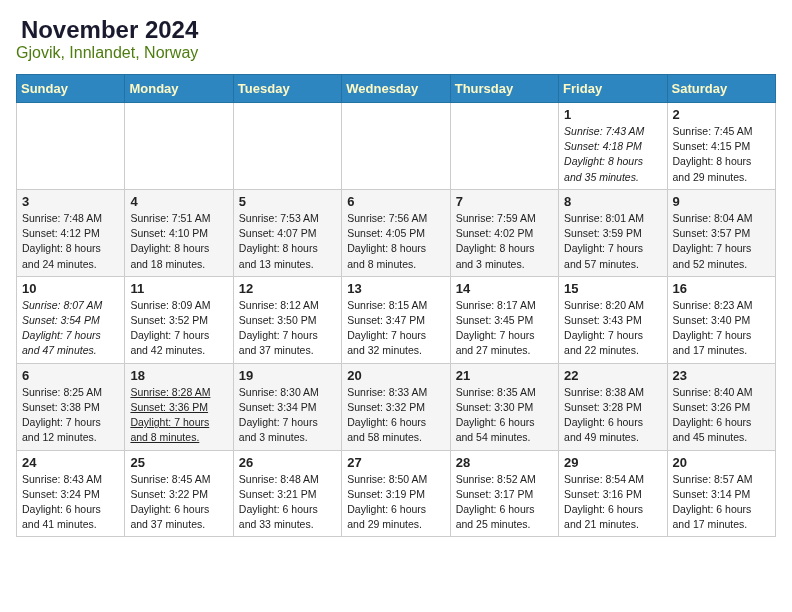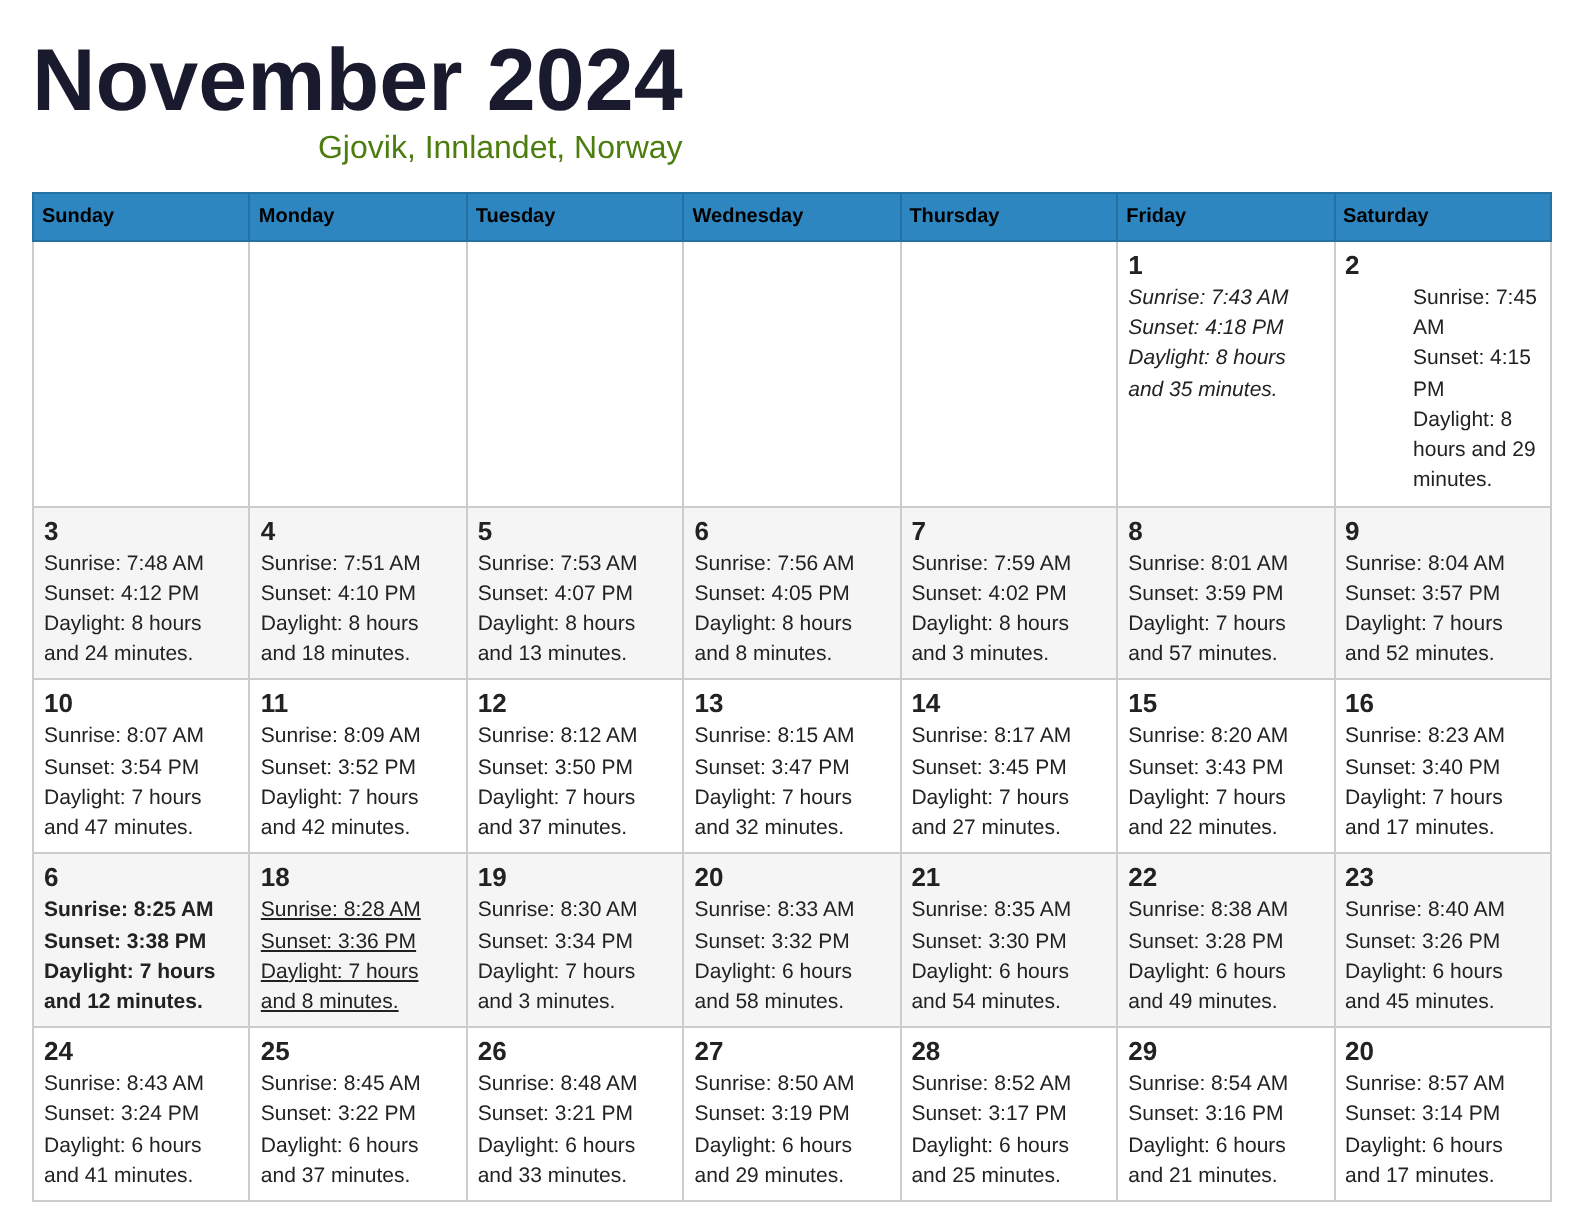--- a/index.html
+++ b/index.html
@@ -18,37 +18,37 @@
     }
     .logo {
       display: flex;
       align-items: center;
       gap: 4px;
     }
     .title-area {
       text-align: right;
     }
     .calendar-title {
-      font-size: 44px;
+      font-size: 24px;
       font-weight: bold;
       color: #1a1a2e;
     }
     .calendar-subtitle {
       font-size: 16px;
       color: #4d7c0f;
     }
     table {
       width: 100%;
       border-collapse: collapse;
       table-layout: fixed;
     }
     thead tr th {
       background-color: #2e86c1;
-      color: #000000;
-      font-size: 10px;
+      color: #fef9c3;
+      font-size: 13px;
       font-weight: bold;
       padding: 6px 4px;
       text-align: left;
       border: 1px solid #2471a3;
     }
     tbody tr td {
       border: 1px solid #ccc;
       vertical-align: top;
       padding: 4px 5px;
       font-size: 10.5px;
@@ -105,21 +105,21 @@
         <td class="empty"></td>
         <td class="empty"></td>
         <td>
           <span class="day-number">1</span>
           <div class="day-info" style="white-space: pre-line; font-style: italic;">Sunrise: 7:43 AM
 Sunset: 4:18 PM
 Daylight: 8 hours and 35 minutes.</div>
         </td>
         <td>
           <span class="day-number">2</span>
-          <div class="day-info" style="white-space: pre-line; margin-left: 34px;">Sunrise: 7:45 AM
+          <div class="day-info" style="white-space: pre-line;">Sunrise: 7:45 AM
 Sunset: 4:15 PM
 Daylight: 8 hours and 29 minutes.</div>
         </td>
       </tr>
       <tr>
         <td>
           <span class="day-number">3</span>
           <div class="day-info" style="white-space: pre-line;">Sunrise: 7:48 AM
 Sunset: 4:12 PM
 Daylight: 8 hours and 24 minutes.</div>
@@ -157,21 +157,21 @@
         <td>
           <span class="day-number">9</span>
           <div class="day-info" style="white-space: pre-line;">Sunrise: 8:04 AM
 Sunset: 3:57 PM
 Daylight: 7 hours and 52 minutes.</div>
         </td>
       </tr>
       <tr>
         <td>
           <span class="day-number">10</span>
-          <div class="day-info" style="white-space: pre-line;">Sunrise: 8:07 AM
+          <div class="day-info" style="white-space: pre-line; font-style: italic;">Sunrise: 8:07 AM
 Sunset: 3:54 PM
 Daylight: 7 hours and 47 minutes.</div>
         </td>
         <td>
           <span class="day-number">11</span>
           <div class="day-info" style="white-space: pre-line;">Sunrise: 8:09 AM
 Sunset: 3:52 PM
 Daylight: 7 hours and 42 minutes.</div>
         </td>
         <td>
@@ -201,21 +201,21 @@
         <td>
           <span class="day-number">16</span>
           <div class="day-info" style="white-space: pre-line;">Sunrise: 8:23 AM
 Sunset: 3:40 PM
 Daylight: 7 hours and 17 minutes.</div>
         </td>
       </tr>
       <tr>
         <td>
           <span class="day-number">6</span>
-          <div class="day-info" style="white-space: pre-line; font-weight: bold;">Sunrise: 8:25 AM
+          <div class="day-info" style="white-space: pre-line;">Sunrise: 8:25 AM
 Sunset: 3:38 PM
 Daylight: 7 hours and 12 minutes.</div>
         </td>
         <td>
           <span class="day-number">18</span>
           <div class="day-info" style="white-space: pre-line; text-decoration: underline;">Sunrise: 8:28 AM
 Sunset: 3:36 PM
 Daylight: 7 hours and 8 minutes.</div>
         </td>
         <td>

